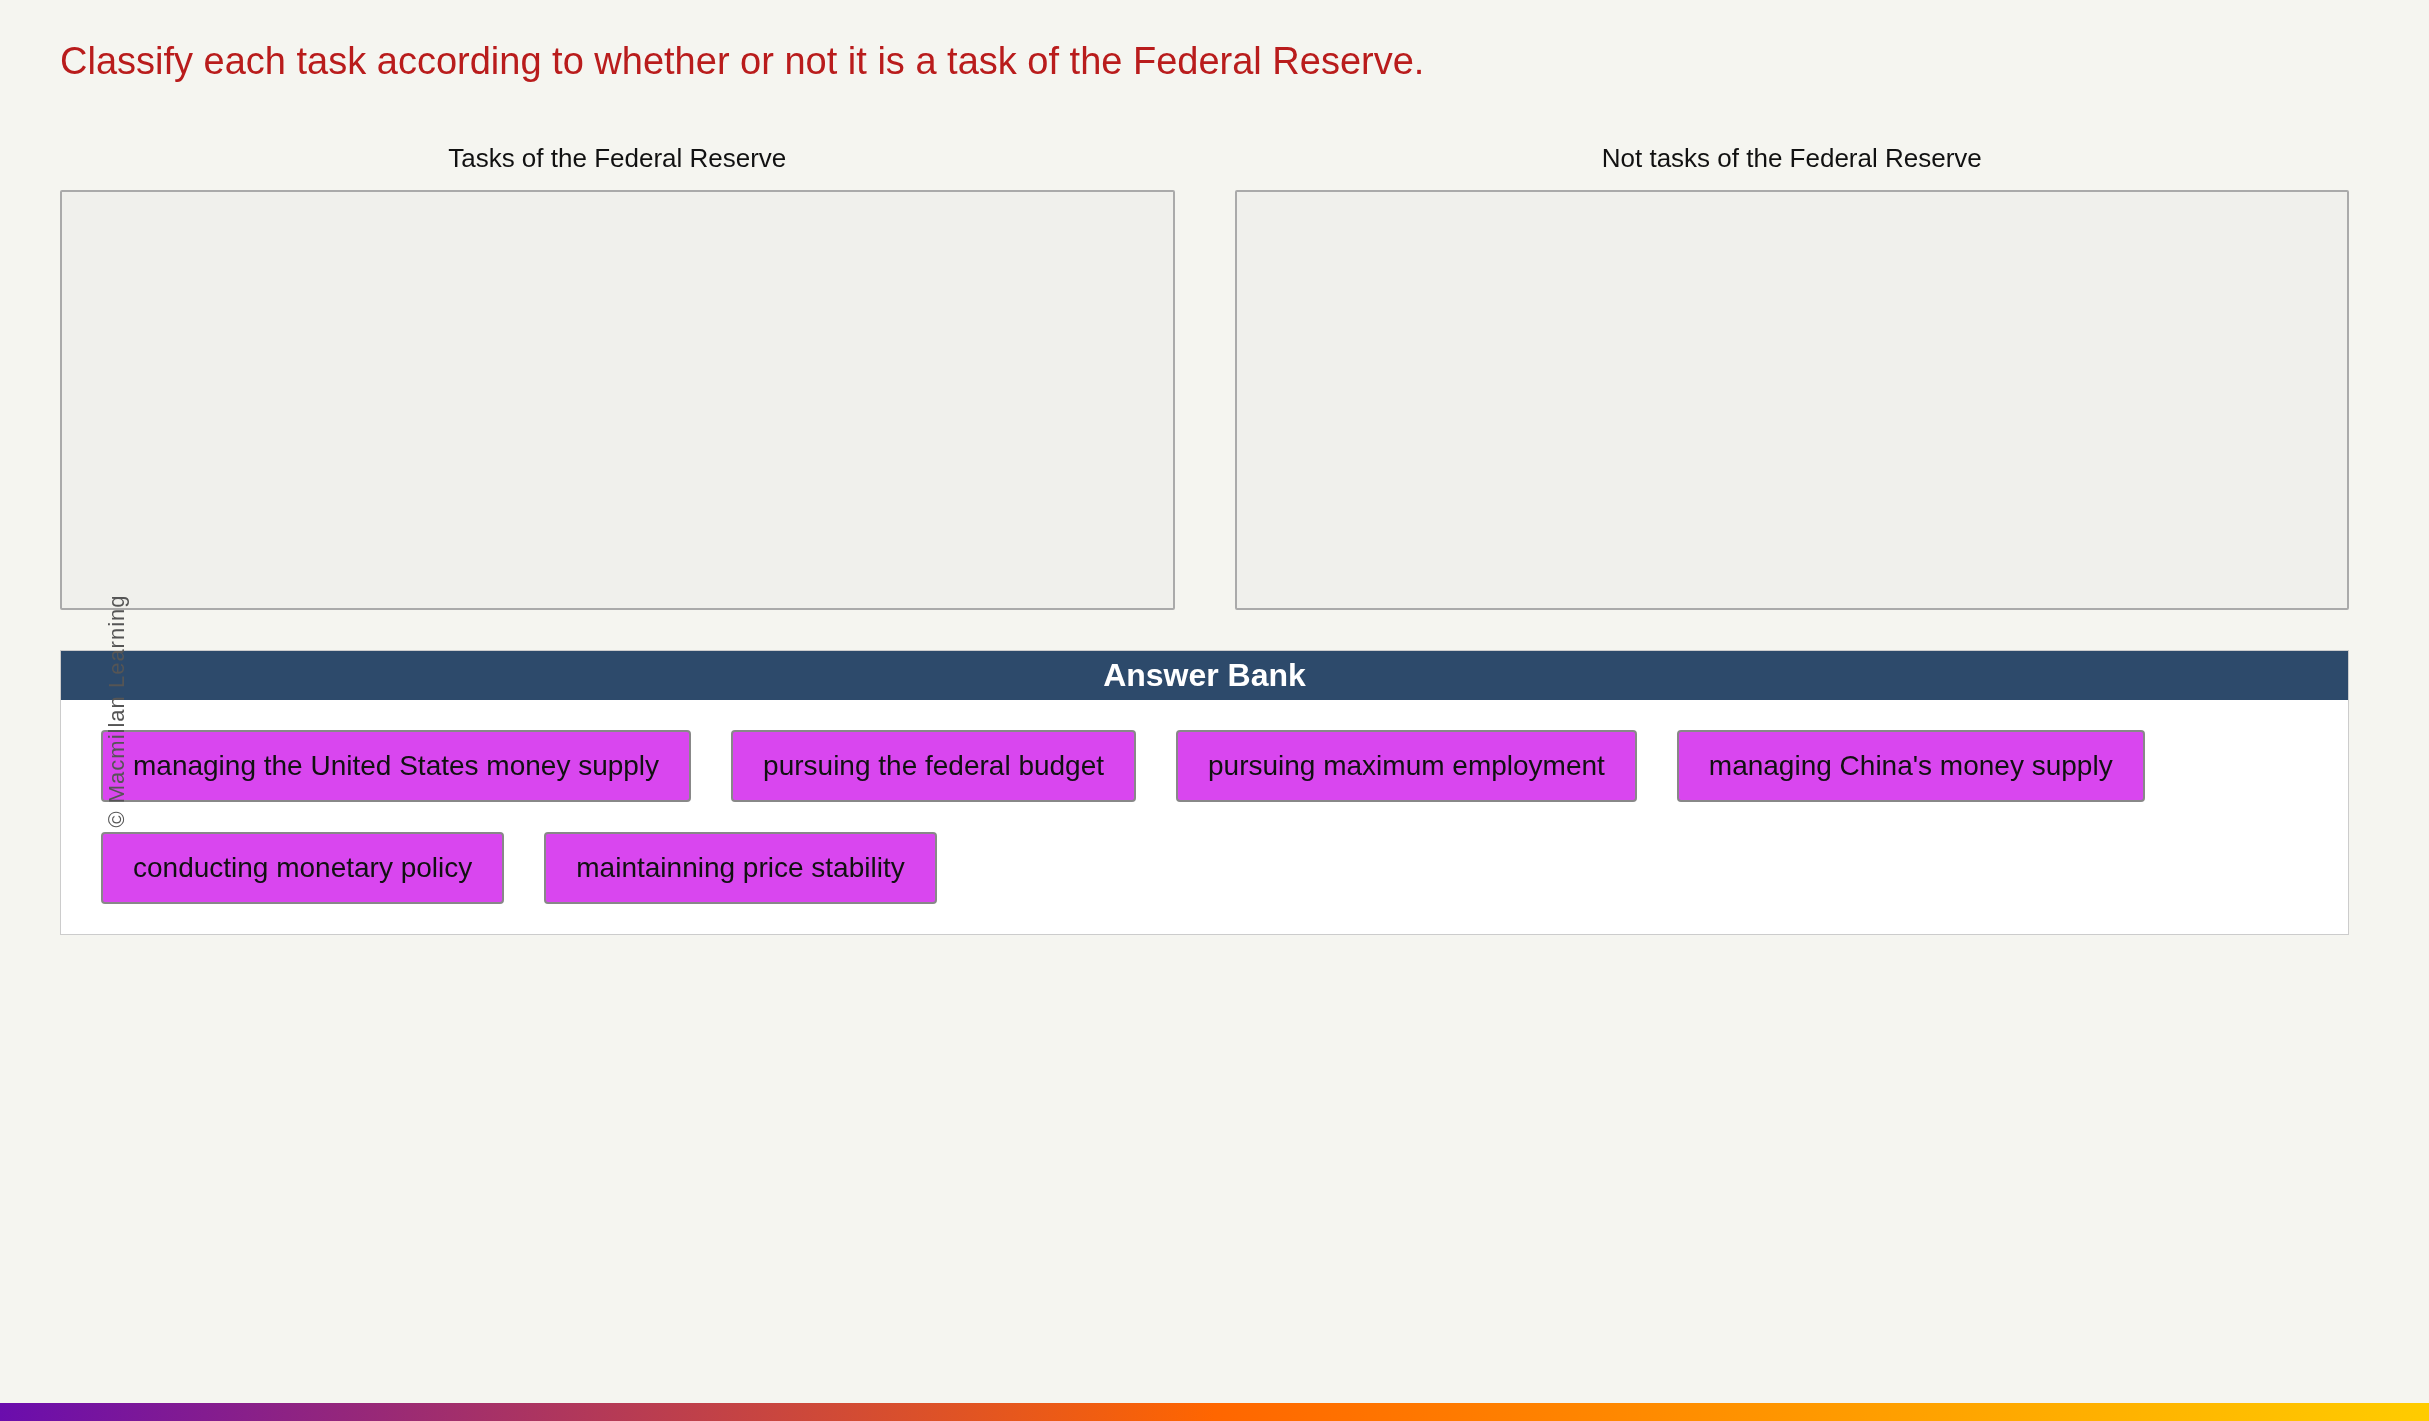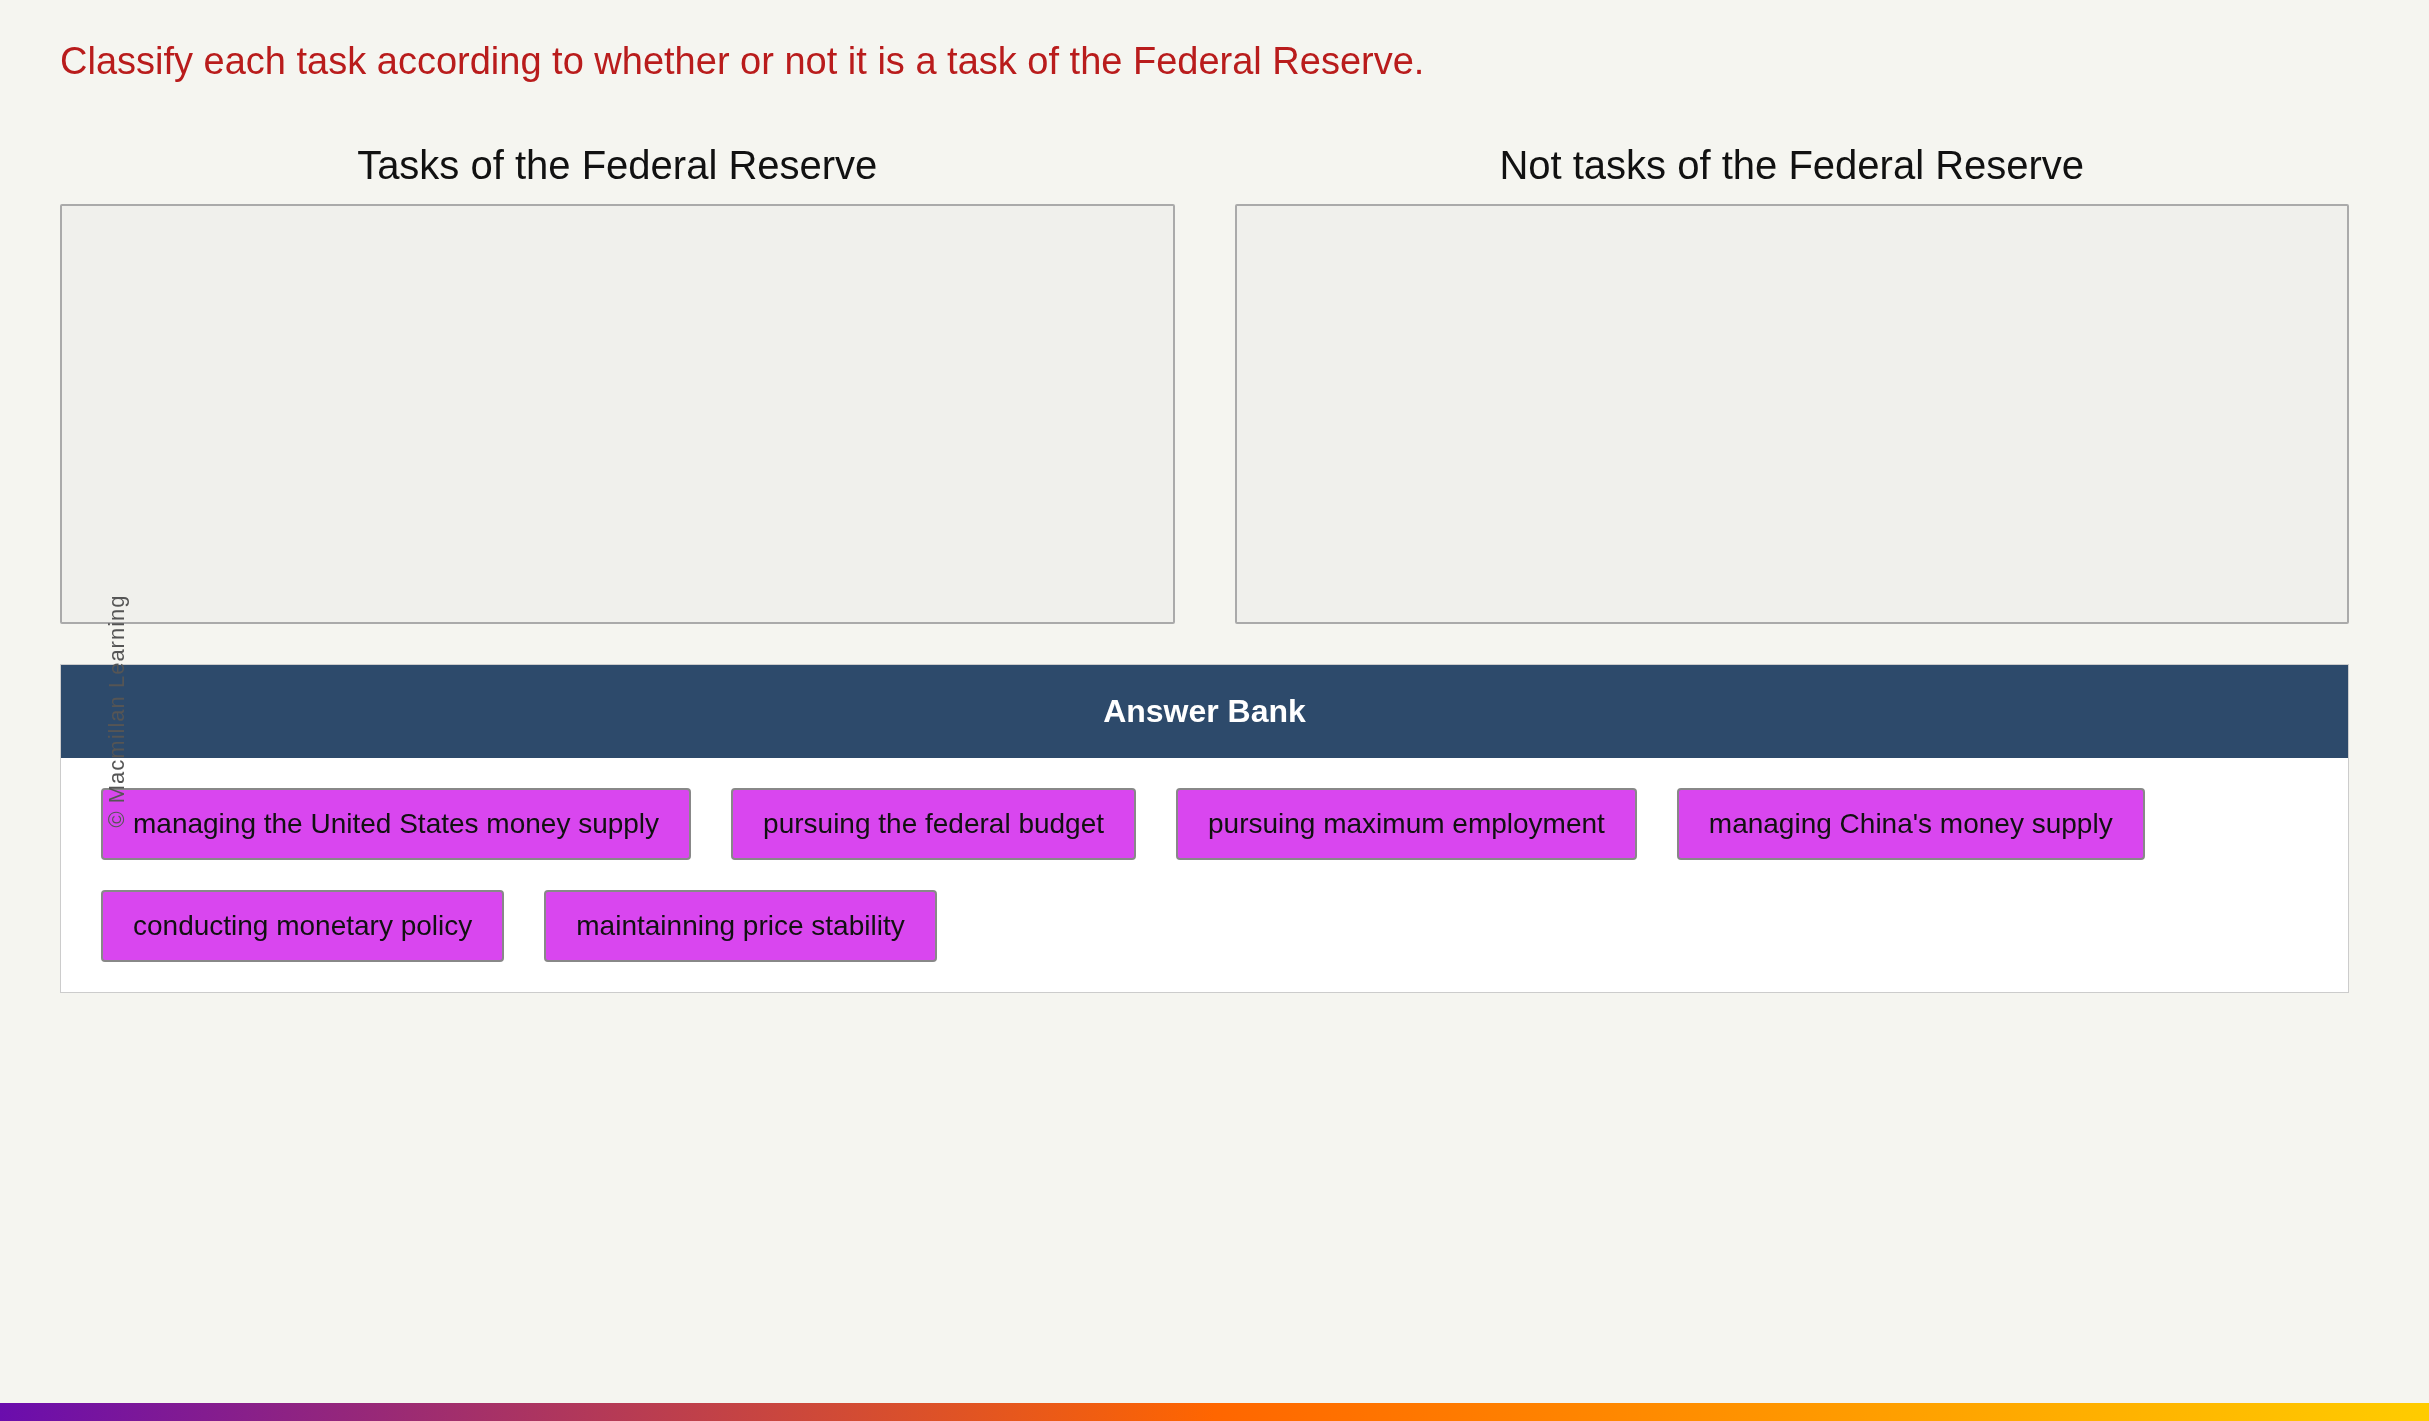--- a/index.html
+++ b/index.html
@@ -52,21 +52,21 @@
     }
 
     .drop-zone-wrapper {
       flex: 1;
       display: flex;
       flex-direction: column;
       gap: 16px;
     }
 
     .drop-zone-title {
-      font-size: 40px;
+      font-size: 26px;
       color: #111;
       text-align: center;
       font-family: Arial, sans-serif;
     }
 
     .drop-zone {
       border: 2px solid #aaa;
       background: #f0f0ec;
       min-height: 420px;
       border-radius: 2px;
@@ -78,21 +78,21 @@
       background: #fff;
     }
 
     .answer-bank-header {
       background: #2d4a6b;
       color: #fff;
       text-align: center;
       font-size: 32px;
       font-family: Arial, sans-serif;
       font-weight: bold;
-      padding: 28px;
+      padding: 6px;
     }
 
     .answer-bank-items {
       padding: 30px 40px;
       display: flex;
       flex-wrap: wrap;
       gap: 30px 40px;
     }
 
     .answer-item {

